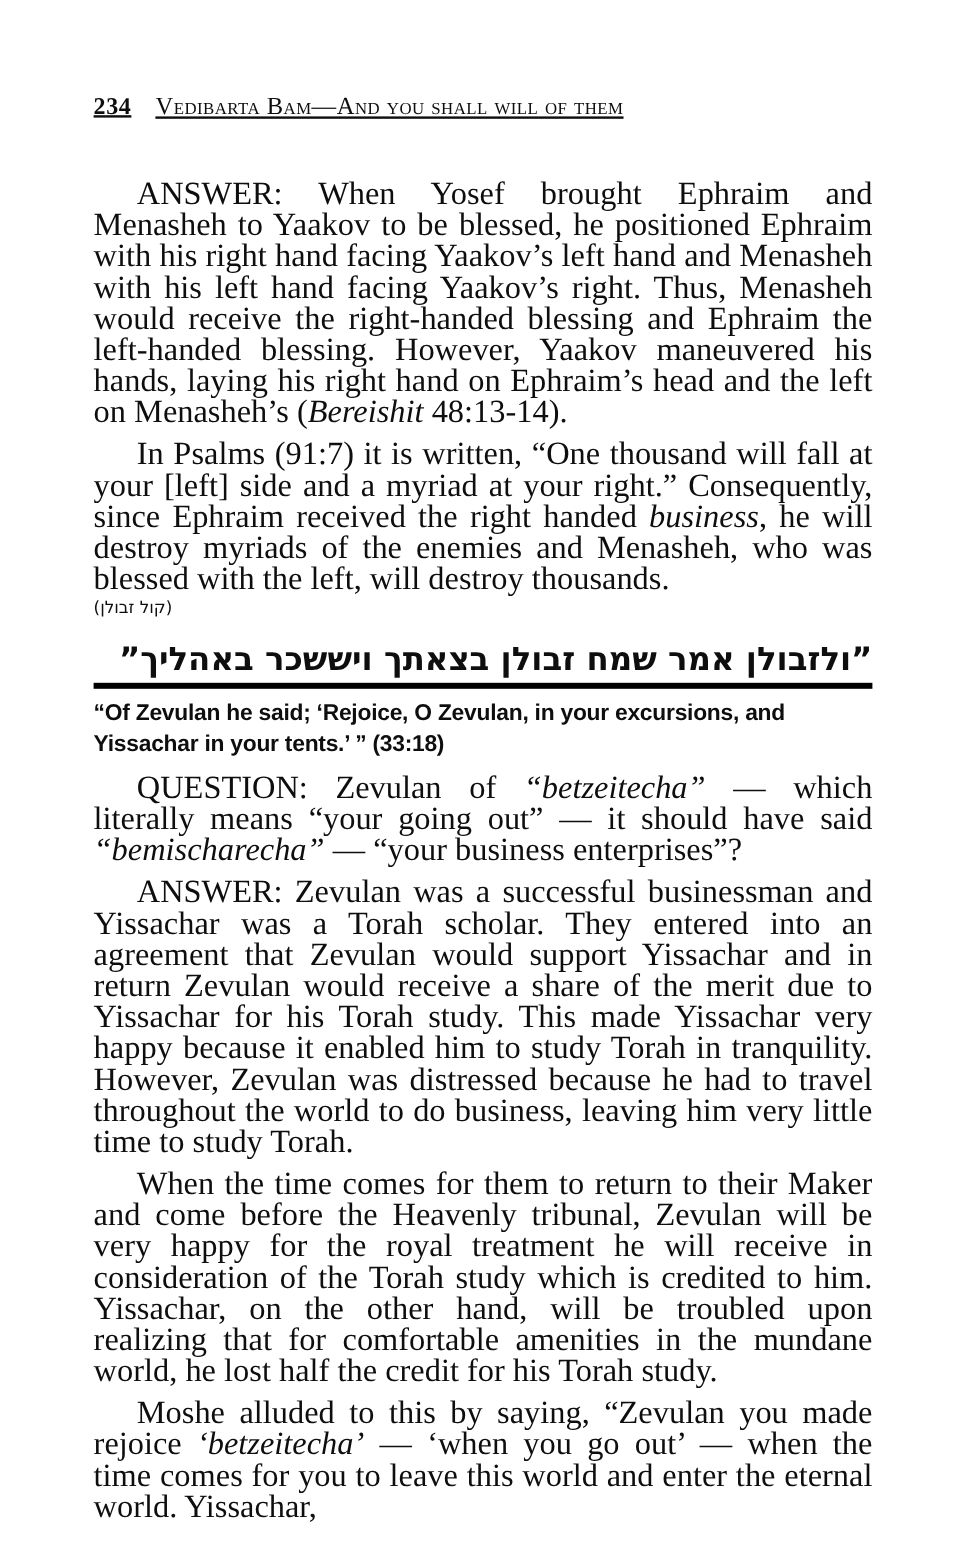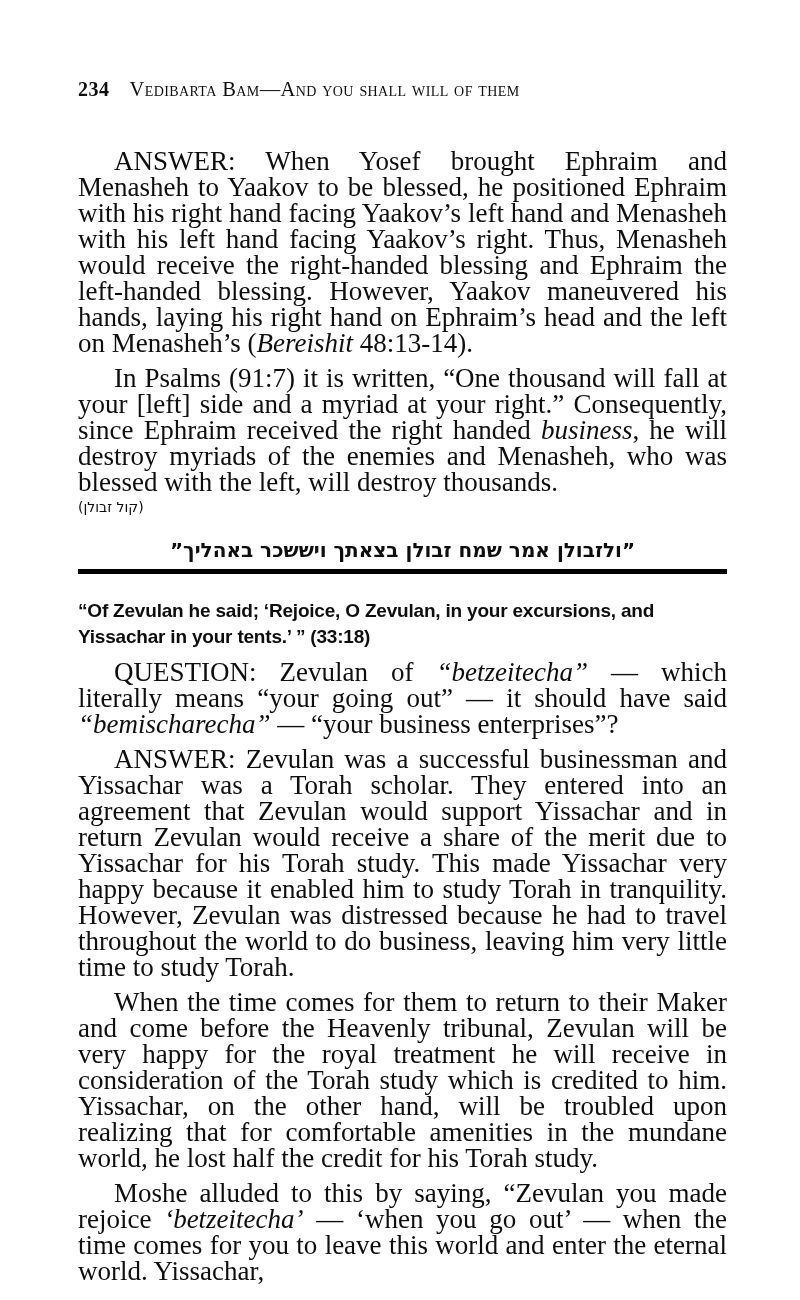--- a/index.html
+++ b/index.html
@@ -15,20 +15,21 @@
     color: #0e0e0e;
     box-sizing: border-box;
     padding: 78px 73px 0 78px;
     font-family: "Liberation Serif", serif;
     overflow: hidden;
   }
   .header {
     display: flex;
     align-items: flex-end;
     font-size: 20px;
+    text-decoration: underline;
   }
   .pagenum {
     font-weight: bold;
     letter-spacing: 0.5px;
     margin-right: 20px;
   }
   .runtitle {
     font-variant: small-caps;
     font-size: 20.5px;
     letter-spacing: 0.4px;
@@ -49,39 +50,39 @@
   .citation {
     direction: rtl;
     text-align: left;
     font-family: "DejaVu Sans", sans-serif;
     font-size: 14px;
     line-height: 18px;
     margin-top: 3px;
   }
   .heb-header {
     direction: rtl;
-    text-align: center;
+    text-align: right;
     font-family: "DejaVu Sans", sans-serif;
     font-weight: bold;
-    font-size: 20px;
+    font-size: 27px;
     line-height: 28px;
     margin-top: 20px;
   }
   .rule {
     height: 5px;
     background: #000000;
     margin-top: 5px;
   }
   .verse-quote {
     font-family: "Liberation Sans", sans-serif;
     font-weight: bold;
     font-size: 19px;
     line-height: 26px;
     letter-spacing: -0.2px;
-    margin-top: 24px;
+    margin-top: 8px;
     padding-right: 48px;
   }
   .qa-col { margin-top: 9px; }
 </style>
 </head>
 <body>
 
 <div class="page">
 
   <div class="header">

